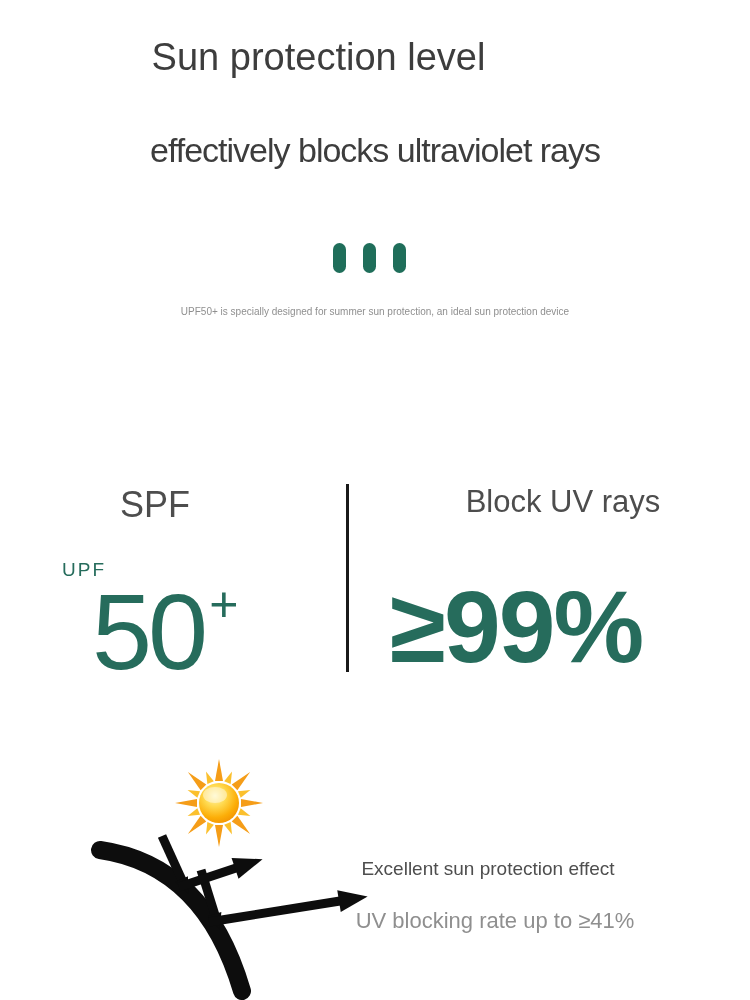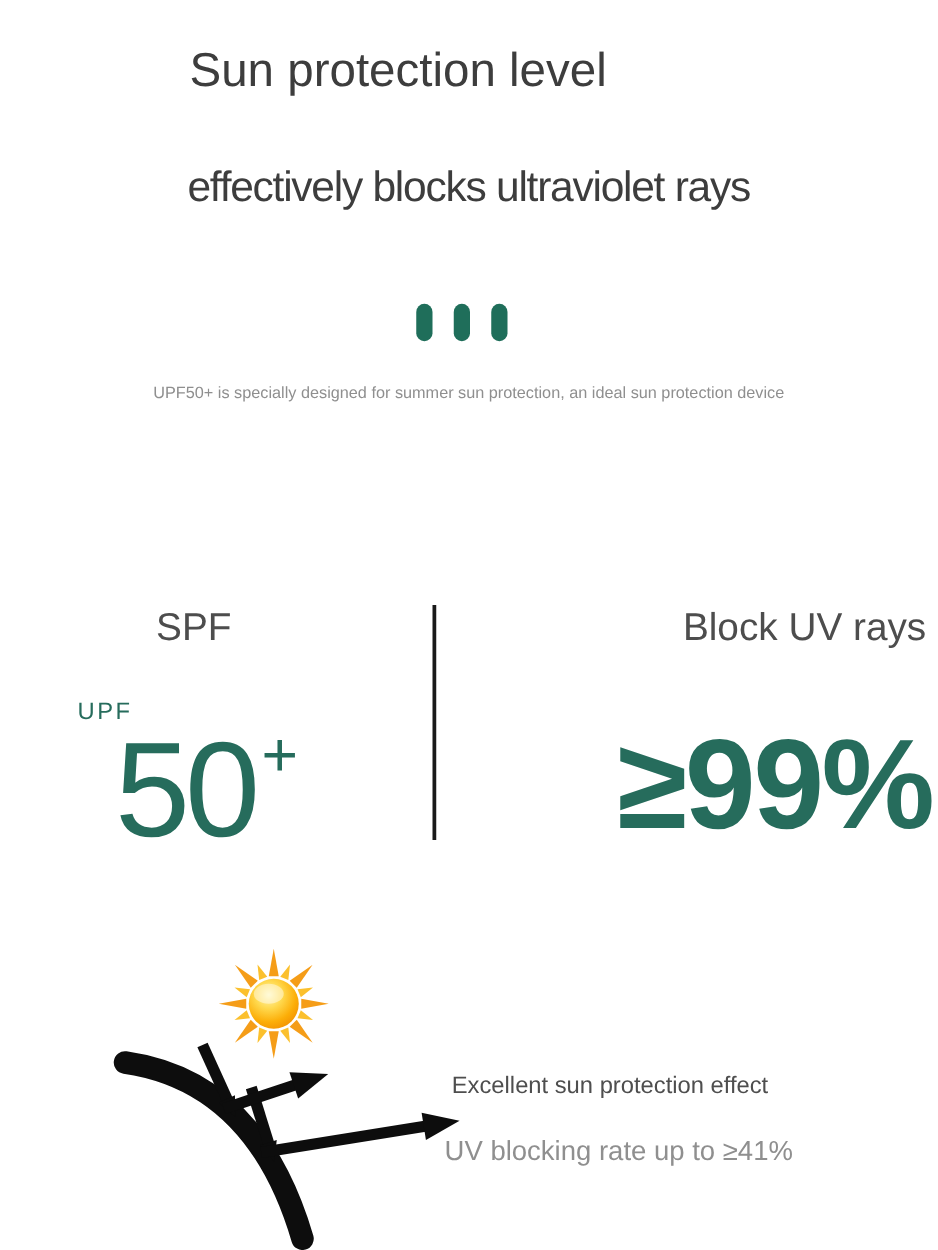--- a/index.html
+++ b/index.html
@@ -24,47 +24,47 @@
     position:absolute;top:131px;left:0;width:750px;text-align:center;
     font-size:34px;font-weight:500;color:var(--text-dark);letter-spacing:-1px;
   }
   .dots{
     position:absolute;top:243px;left:0;width:750px;display:flex;
     justify-content:center;gap:17px;transform:translateX(-6px);
   }
   .dot{width:13px;height:30px;border-radius:7px;background:var(--green-dots);}
   .subtitle{
     position:absolute;top:306px;left:0;width:750px;text-align:center;
-    font-size:13px;color:var(--text-gray);letter-spacing:0;
+    font-size:10px;color:var(--text-gray);letter-spacing:0;
   }
   .stat-heading-left{
     position:absolute;top:484px;left:0;width:310px;text-align:center;
-    font-size:31px;font-weight:500;color:var(--text-heading);
+    font-size:36px;font-weight:500;color:var(--text-heading);
   }
   .stat-heading-right{
-    position:absolute;top:484px;left:385px;width:356px;text-align:right;
+    position:absolute;top:484px;left:385px;width:356px;text-align:center;
     font-size:31px;font-weight:500;color:var(--text-heading);
   }
   .divider{
     position:absolute;left:346px;top:484px;width:3px;height:188px;
     background:#191919;
   }
   .upf-label{
     position:absolute;left:62px;top:560px;font-size:19px;
     color:var(--green-primary);letter-spacing:2px;line-height:1;
   }
   .upf-value{
     position:absolute;left:92px;top:578px;font-size:108px;font-weight:400;
     color:var(--green-primary);letter-spacing:-4px;line-height:1;
   }
   .upf-value .plus{
     font-size:50px;letter-spacing:0;vertical-align:48px;margin-left:5px;
   }
   .uv-value{
-    position:absolute;left:390px;top:576px;width:356px;text-align:right;
+    position:absolute;left:390px;top:576px;width:356px;text-align:left;
     font-size:102px;font-weight:700;color:var(--green-primary);
     letter-spacing:-2px;line-height:1;
   }
   .footer-line1{
     position:absolute;top:858px;left:308px;width:360px;text-align:center;
     font-size:19px;color:#4e4e4e;
   }
   .footer-line2{
     position:absolute;top:908px;left:307px;width:376px;text-align:center;
     font-size:22px;color:var(--text-gray);

